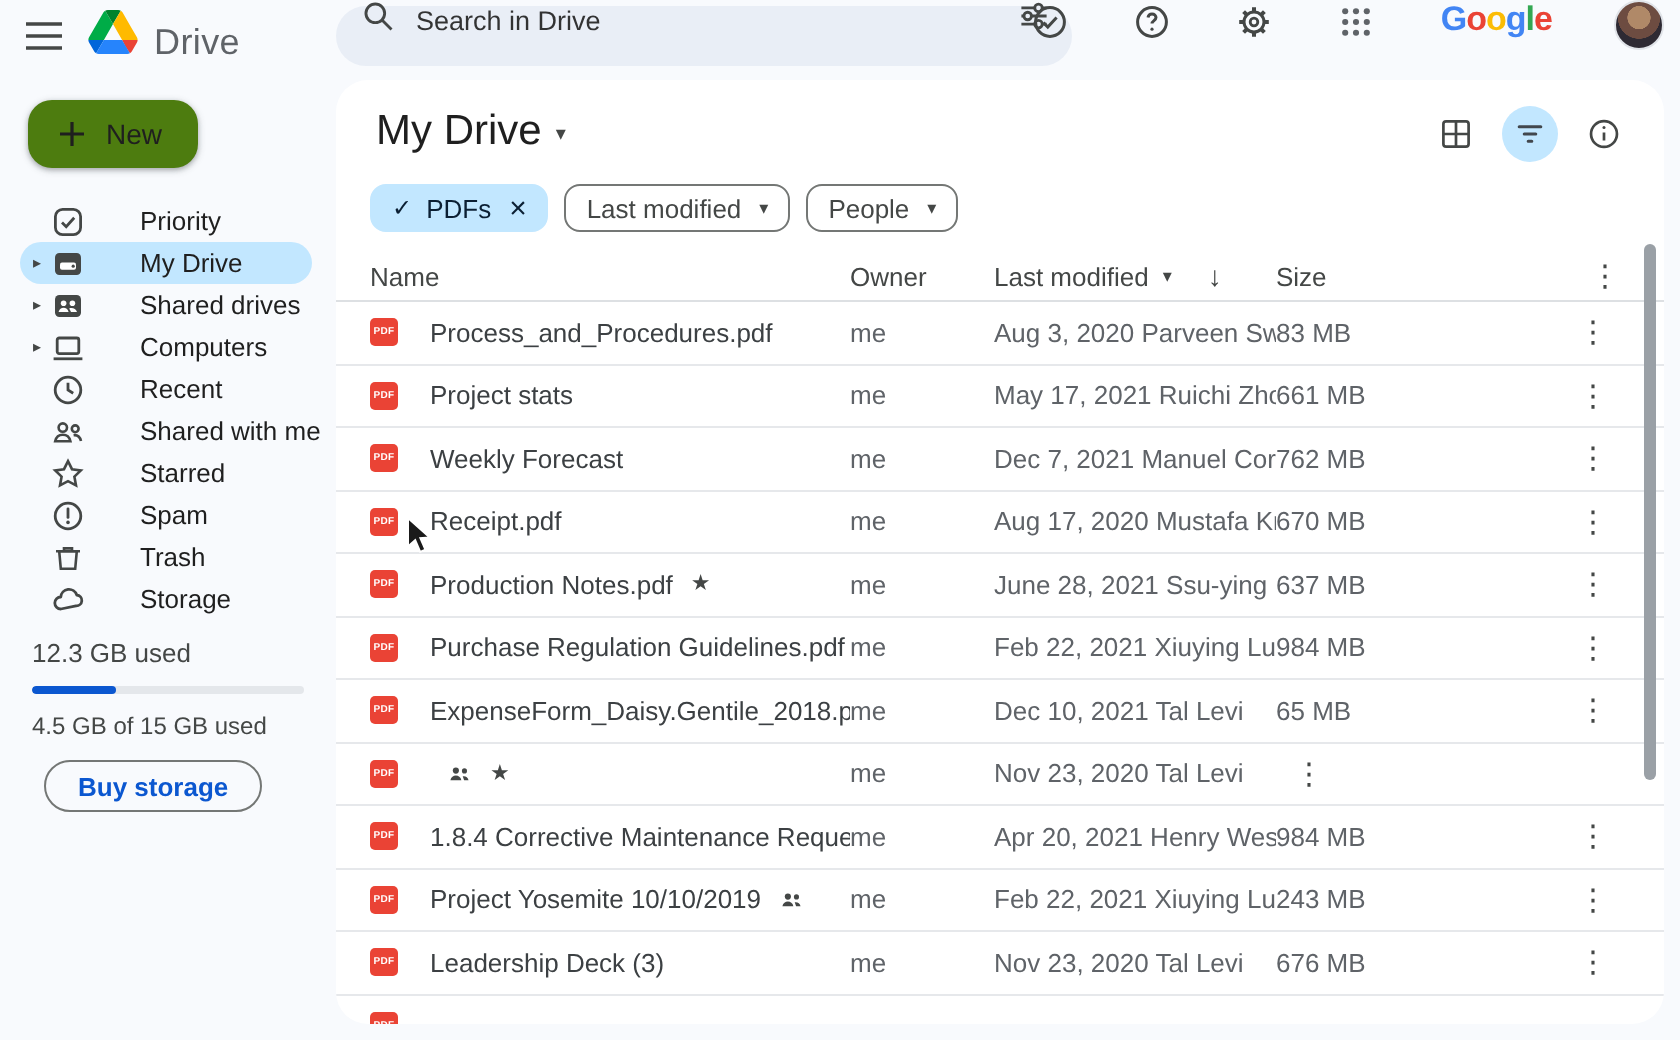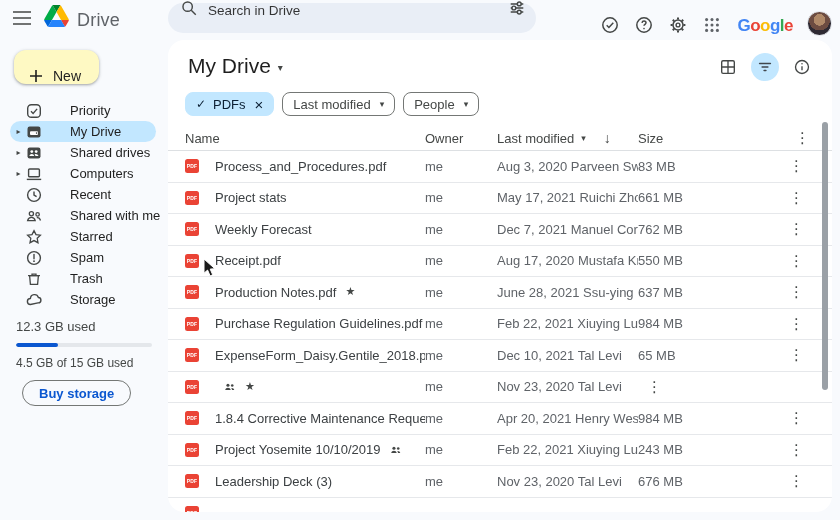--- a/index.html
+++ b/index.html
@@ -11,31 +11,31 @@
   .topbar { position:absolute; left:0; top:0; width:840px; height:36px; display:flex; align-items:center; }
   .hamburger { width:44px; height:36px; display:flex; align-items:center; justify-content:center; cursor:pointer; }
   .hamburger svg { display:block; }
   .brand { display:flex; align-items:flex-end; gap:8px; }
   .brand-name { font-size:18px; color:#5F6368; letter-spacing:.2px; }
   .searchbar { position:absolute; left:168px; top:3px; width:368px; height:30px; background:#E9EEF6;
                border-radius:15px; display:flex; align-items:center; padding:0 10px 16px 12px; }
   .searchbar input { flex:1; border:none; outline:none; background:transparent; font-size:13.5px; color:#1F1F1F;
                      font-family:"Liberation Sans","DejaVu Sans",sans-serif; margin-left:10px; }
   .searchbar input::placeholder { color:#1F1F1F; opacity:.9; }
-  .topbar-right { position:absolute; right:8px; top:0; height:36px; display:flex; align-items:flex-end; gap:12px; }
+  .topbar-right { position:absolute; right:8px; top:0; height:36px; display:flex; align-items:flex-start; gap:29px; }
   .tb-icon { width:22px; height:22px; display:flex; align-items:center; justify-content:center; cursor:pointer; }
   .google-wordmark { font-size:17px; font-weight:bold; letter-spacing:-.5px; margin:0 2px; }
   .avatar { width:25px; height:25px; border-radius:50%;
             background:radial-gradient(circle at 50% 34%, #b08968 0 30%, #6d4c41 31% 55%, #2e2a33 56% 100%);
             border:1px solid #e0e3e8; cursor:pointer; }
 
   
   .sidebar { position:absolute; left:0; top:36px; width:168px; height:484px; }
-  .new-btn { position:absolute; left:14px; top:14px; height:34px; padding:0 18px 0 14px; background:#fef9c3;
-             border:none; border-radius:12px; display:inline-flex; align-items:flex-end; gap:9px; cursor:pointer;
+  .new-btn { position:absolute; left:14px; top:14px; height:34px; padding:0 18px 0 14px; background:#4d7c0f;
+             border:none; border-radius:12px; display:inline-flex; align-items:center; gap:9px; cursor:pointer;
              box-shadow:0 1px 2px rgba(60,64,67,.3), 0 1px 3px 1px rgba(60,64,67,.15); }
   .new-btn span { font-size:14px; color:#1F1F1F; }
   .nav { position:absolute; left:0; top:64px; width:168px; }
   .nav-item { display:flex; align-items:center; height:21px; margin:0 12px 0 10px; padding-left:2px;
               border-radius:16px; cursor:pointer; }
   .nav-item.selected { background:#C2E7FF; }
   .nav-arrow { width:13px; font-size:8px; color:#444746; text-align:center; flex:0 0 13px; }
   .nav-icon { width:18px; height:18px; flex:0 0 18px; display:flex; align-items:center; justify-content:center; }
   .nav-label { font-size:13px; color:#1F1F1F; margin-left:27px; white-space:nowrap; }
   .storage-box { position:absolute; left:16px; right:16px; top:283px; }
@@ -397,21 +397,21 @@
             <span class="dots">⋮</span>
           </div>
         </div>
         <div class="frow">
           <div class="cell c-name">
             <span class="pdficon">PDF</span>
             <span class="fname">Receipt.pdf</span>
           </div>
           <div class="cell c-owner">me</div>
           <div class="cell c-mod">Aug 17, 2020 Mustafa Krishna</div>
-          <div class="cell c-size">550 MB</div>
+          <div class="cell c-size">670 MB</div>
           <div class="cell c-more">
             <span class="dots">⋮</span>
           </div>
         </div>
         <div class="frow">
           <div class="cell c-name">
             <span class="pdficon">PDF</span>
             <span class="fname">Production Notes.pdf</span>
             <span class="badge star">★</span>
           </div>

